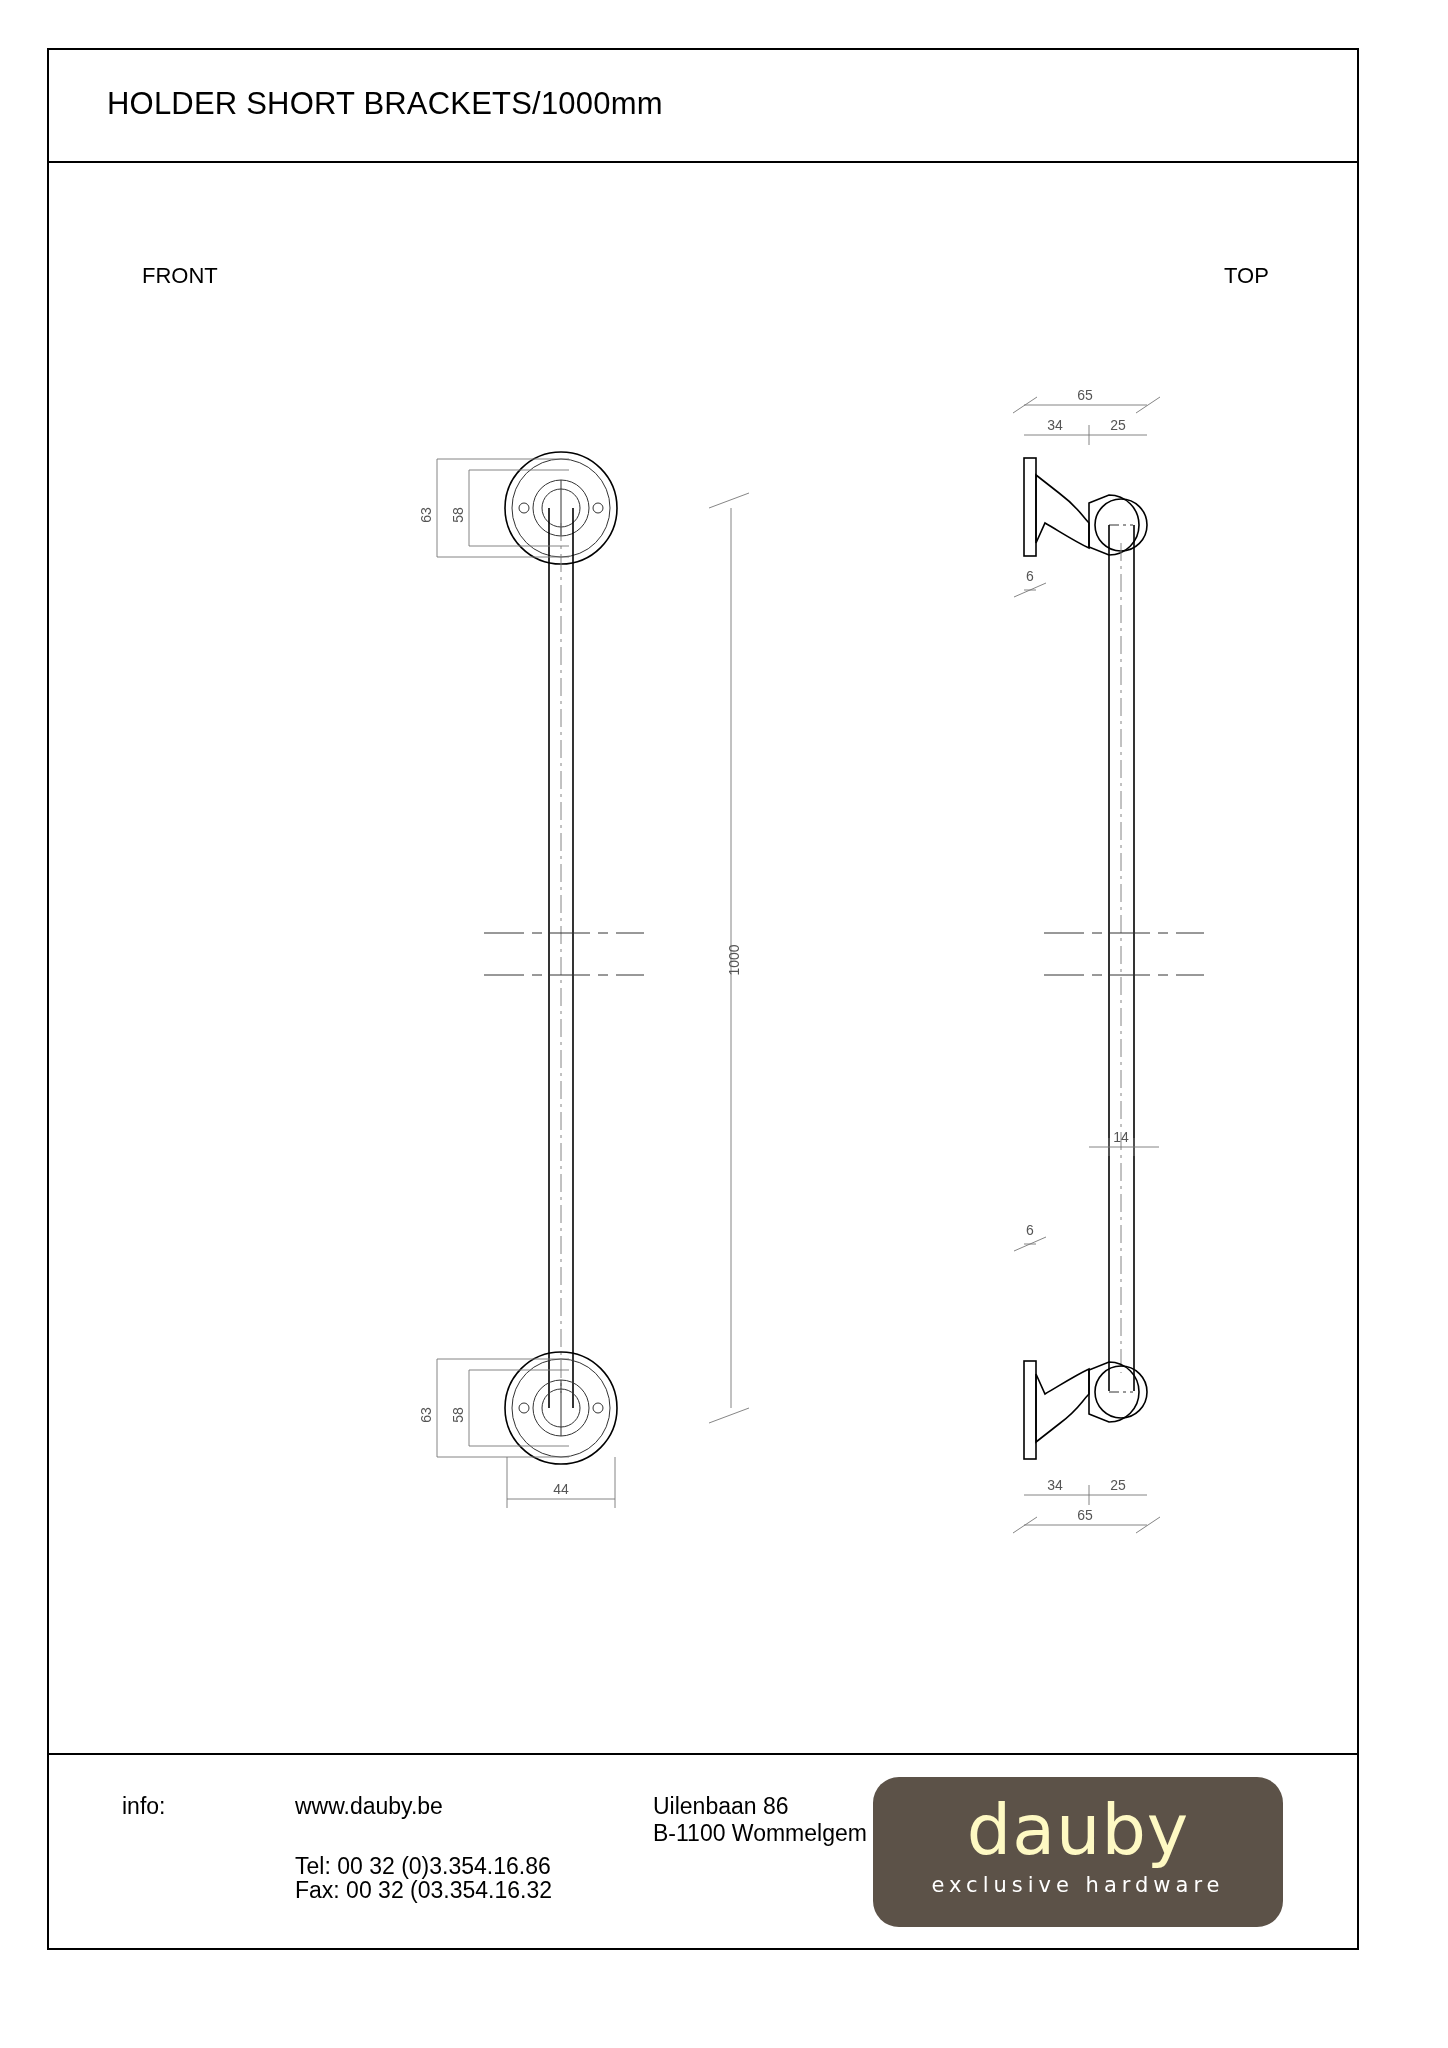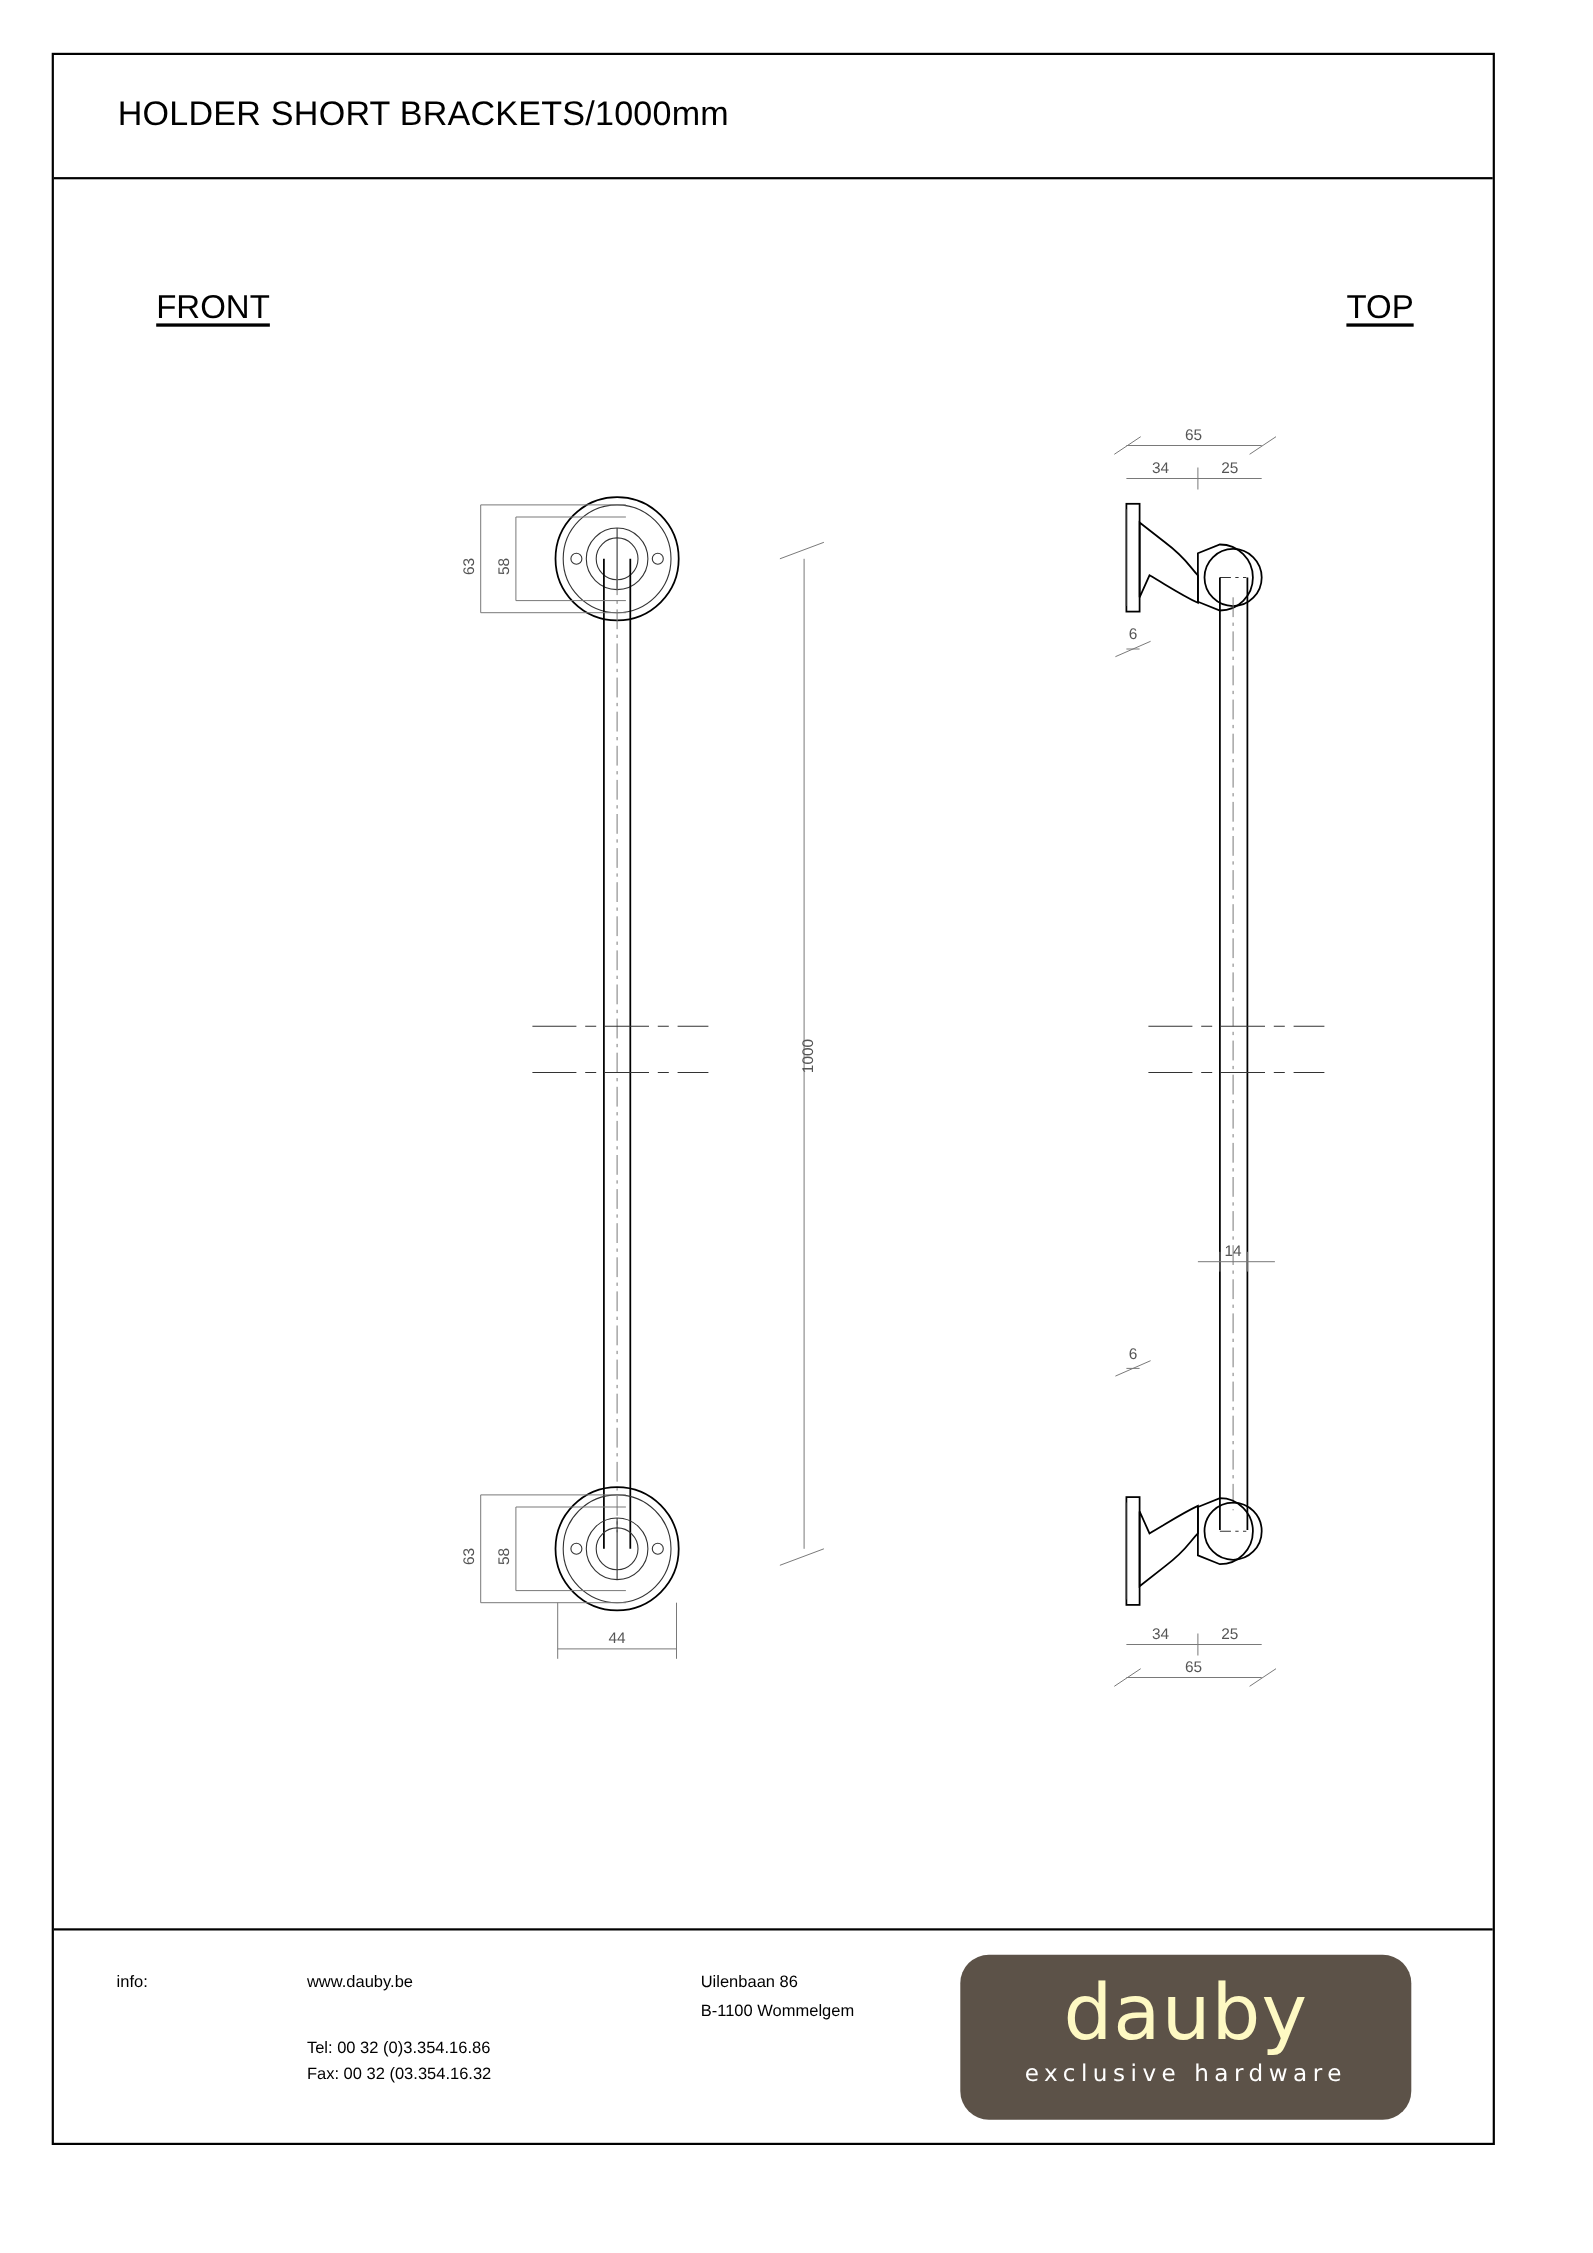--- a/index.html
+++ b/index.html
@@ -38,40 +38,40 @@
   .title-text {
     position: absolute;
     left: 58px;
     top: 36px;
     font-size: 31px;
     letter-spacing: 0.2px;
     white-space: nowrap;
   }
   .view-label {
     position: absolute;
-    font-size: 30px;
-    text-decoration: underline;
+    font-size: 22px;
     text-underline-offset: 5px;
   }
   #front-label { left: 93px; top: 213px; }
   #top-label { left: 1175px; top: 213px; }
 
   .footer {
     position: absolute;
     left: 0;
     bottom: 0;
     width: 100%;
     height: 195px;
     border-top: 2px solid #000000;
     box-sizing: border-box;
   }
   .footer span {
     position: absolute;
-    font-size: 15px;
+    font-size: 23px;
     white-space: nowrap;
+    margin-left: 16px;
   }
   #footer-info { left: 57px; top: 38px; }
   #footer-web { left: 230px; top: 38px; }
   #footer-tel { left: 230px; top: 98px; }
   #footer-fax { left: 230px; top: 122px; }
   #footer-street { left: 588px; top: 38px; }
   #footer-city { left: 588px; top: 65px; }
 
   .logo {
     position: absolute;

